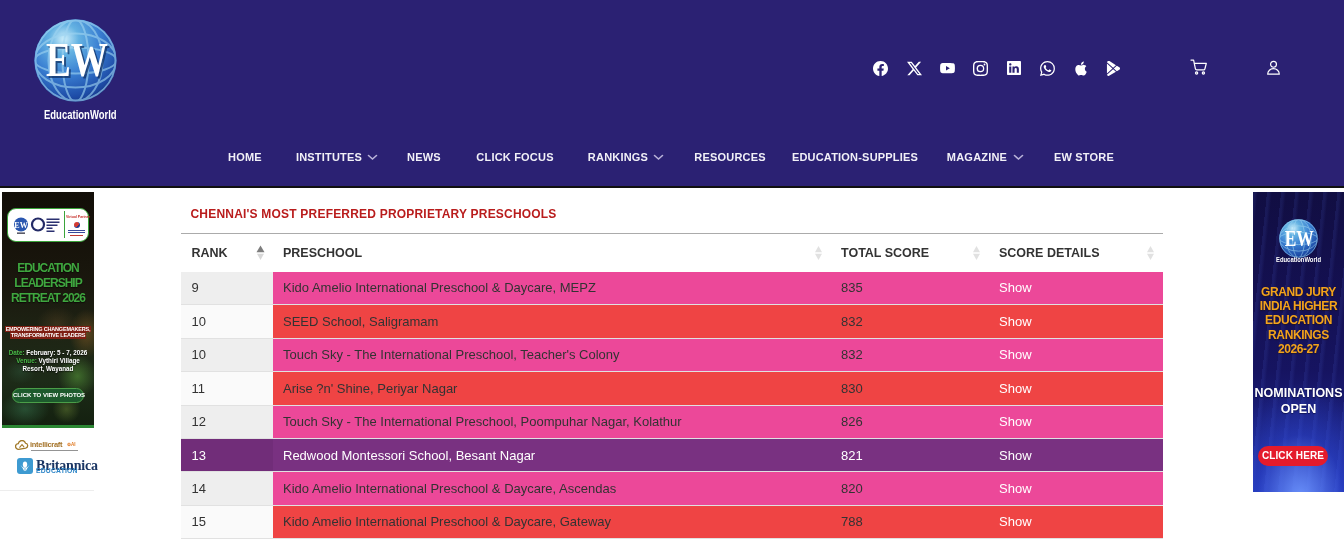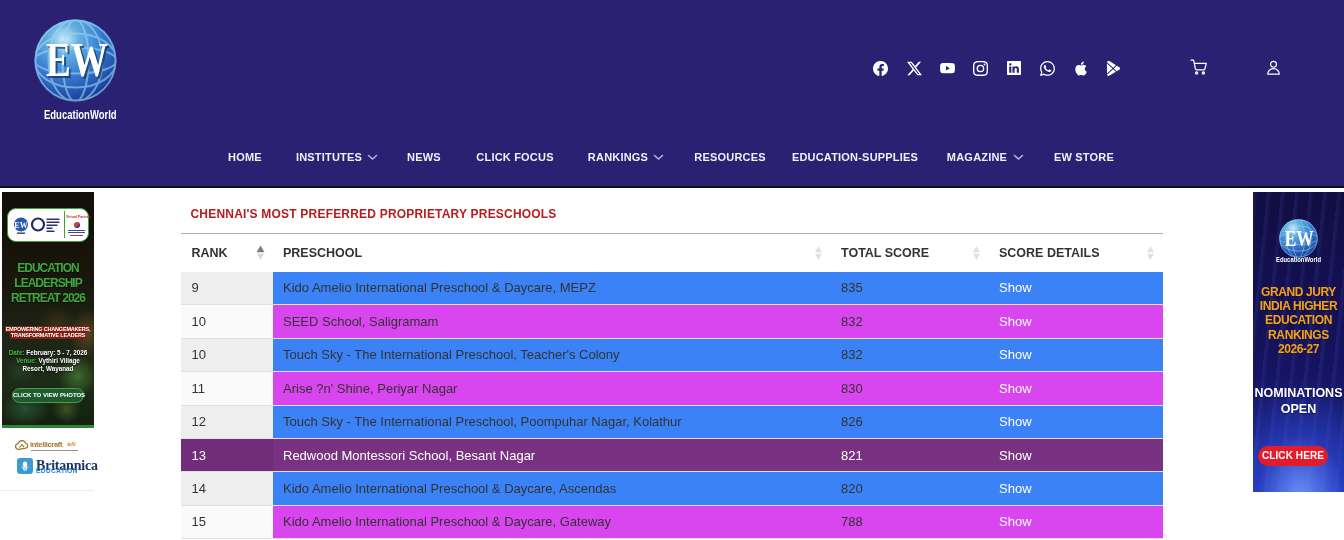--- a/index.html
+++ b/index.html
@@ -16,23 +16,23 @@
   .nav-item { position:absolute; top:150.5px; transform:translateX(-50%); color:#f1f0f7; font-weight:bold; font-size:11px; letter-spacing:0.2px; white-space:nowrap; }
   .chev { position:absolute; top:154px; }
   .soc { position:absolute; top:61px; }
 
   
   #title { position:absolute; left:190.5px; top:206.5px; font-size:12px; font-weight:bold; color:#b91c1c; letter-spacing:0.2px; }
   #tbl { position:absolute; left:181px; top:233px; width:982px; border-collapse:collapse; table-layout:fixed; font-size:13px; color:#333; }
   #tbl th { font-size:12.5px; font-weight:bold; text-align:left; border-top:1px solid #ababab; height:38px; position:relative; padding-left:10px; }
   #tbl td { height:33.4px; padding-left:10px; border-bottom:1px solid #e1e1e1; }
   #tbl th.c0, #tbl td.c0 { padding-left:10.5px; }
-  tr.odd td { background:#3b82f6; }
+  tr.odd td { background:#ec4899; }
   tr.odd td.c0 { background:#eeeeee; }
-  tr.even td { background:#d946ef; }
+  tr.even td { background:#ef4444; }
   tr.even td.c0 { background:#fafafa; }
   tr.sel td { background:#793181; color:#fff; border-bottom:1px solid #793181; }
   tr.sel td.c0 { background:#712d79; }
   td.shw { color:#fff; }
   .sort { position:absolute; right:8px; top:50%; margin-top:-8px; width:9px; height:16px; }
 
   
   #leftad { position:absolute; left:2px; top:192px; width:92px; height:236px; overflow:hidden;
     background:
       radial-gradient(28px 30px at 82% 78%, rgba(90,160,60,0.55), rgba(0,0,0,0) 70%),

